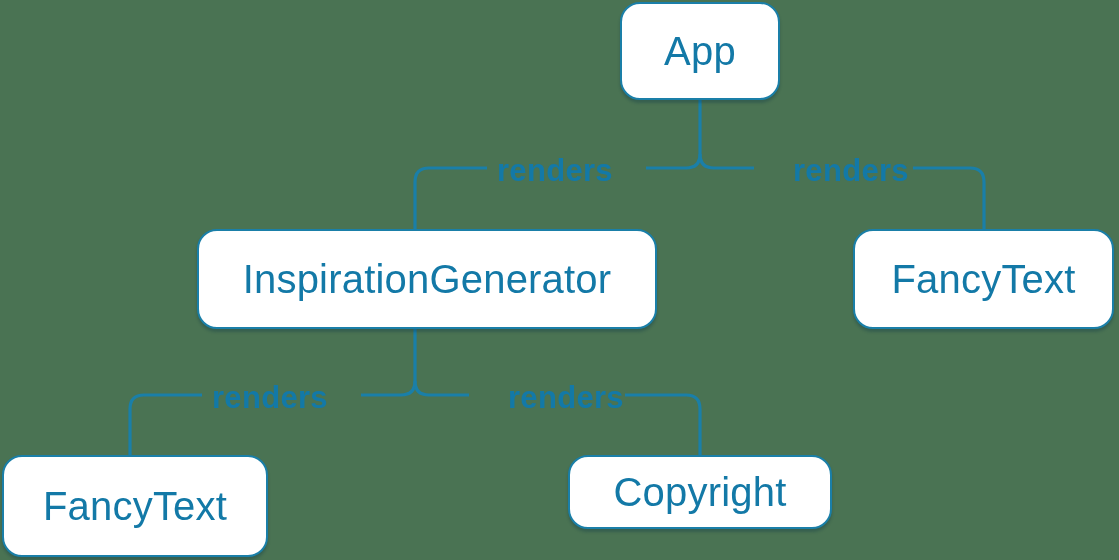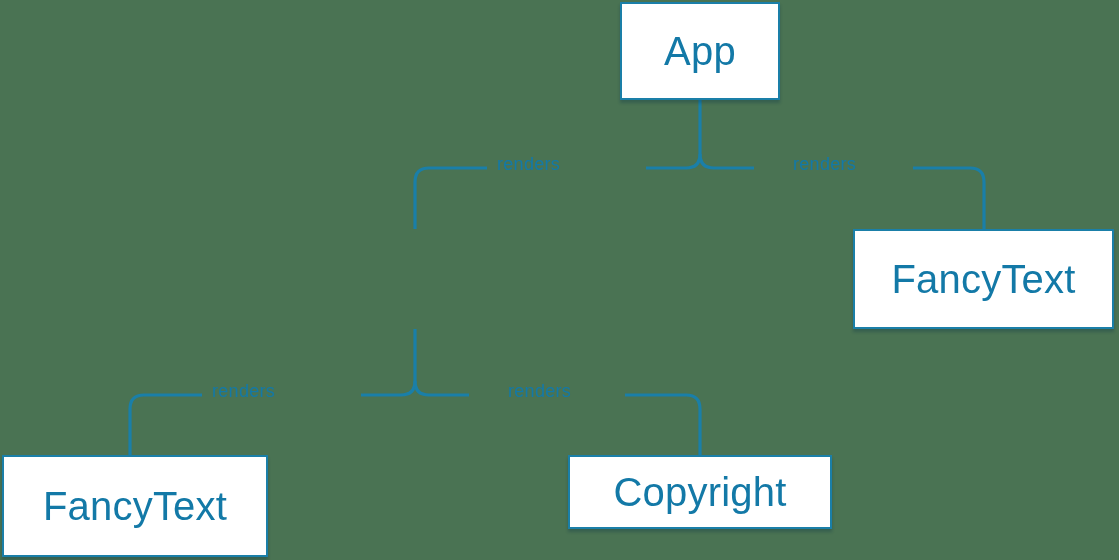--- a/index.html
+++ b/index.html
@@ -24,21 +24,21 @@
     top: 0;
     width: 1119px;
     height: 560px;
     pointer-events: none;
   }
   .node {
     position: absolute;
     box-sizing: border-box;
     background: #ffffff;
     border: 2.5px solid #1a7fa8;
-    border-radius: 0;
+    border-radius: 20px;
     display: flex;
     align-items: center;
     justify-content: center;
     color: #1379a7;
     box-shadow: 0 3px 3px rgba(10, 50, 70, 0.30);
     white-space: nowrap;
   }
   .node-label {
     font-size: 40px;
     font-weight: 400;
@@ -48,22 +48,22 @@
   }
   .node-app       { left: 620px;  top: 2px;   width: 160px; height: 98px; }
   .node-inspgen   { left: 197px;  top: 229px; width: 460px; height: 100px; }
   .node-fancy-r   { left: 853px;  top: 229px; width: 261px; height: 100px; }
   .node-fancy-bl  { left: 2px;    top: 455px; width: 266px; height: 102px; }
   .node-copyright { left: 568px;  top: 455px; width: 264px; height: 74px; }
 
   .edge-label {
     position: absolute;
     color: #1379a7;
-    font-size: 18px;
-    font-weight: 400;
+    font-size: 31px;
+    font-weight: 700;
     line-height: 1;
     white-space: nowrap;
     letter-spacing: 0.3px;
   }
   .lbl-a { left: 497px; top: 155px; }
   .lbl-b { left: 793px; top: 155px; }
   .lbl-c { left: 212px; top: 382px; }
   .lbl-d { left: 508px; top: 382px; }
 </style>
 </head>
@@ -88,20 +88,23 @@
 
     <path d="M202,395 L144,395 Q130,395 130,409 L130,455"></path>
 
     <path d="M625,395 L686,395 Q700,395 700,409 L700,455"></path>
   </svg>
 
   <div class="node node-app">
     <span class="node-label">App</span>
   </div>
 
+  <div class="node node-inspgen">
+    <span class="node-label">InspirationGenerator</span>
+  </div>
 
   <div class="node node-fancy-r">
     <span class="node-label">FancyText</span>
   </div>
 
   <div class="node node-fancy-bl">
     <span class="node-label">FancyText</span>
   </div>
 
   <div class="node node-copyright">

